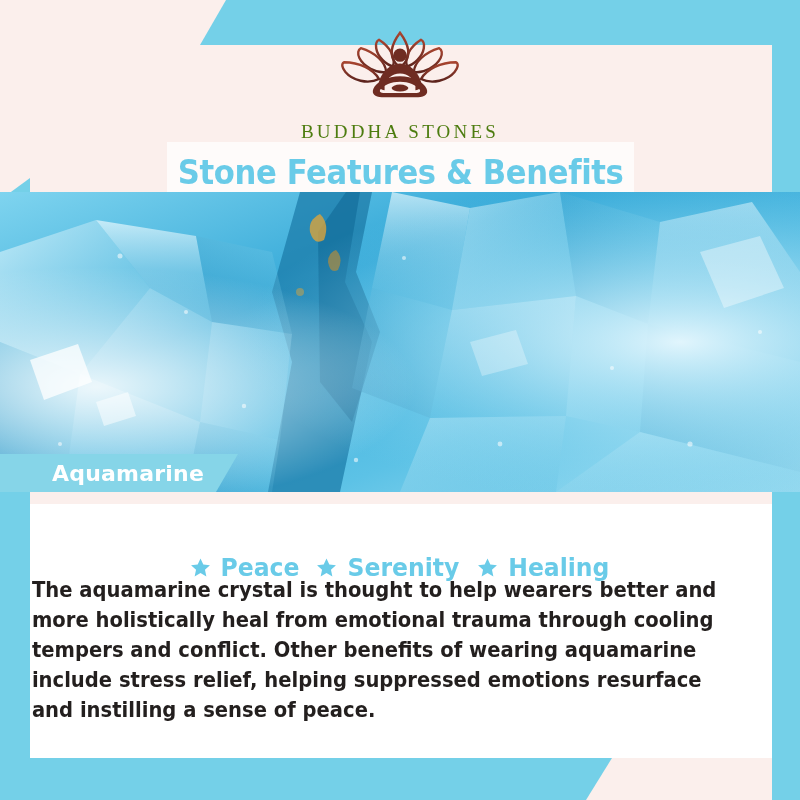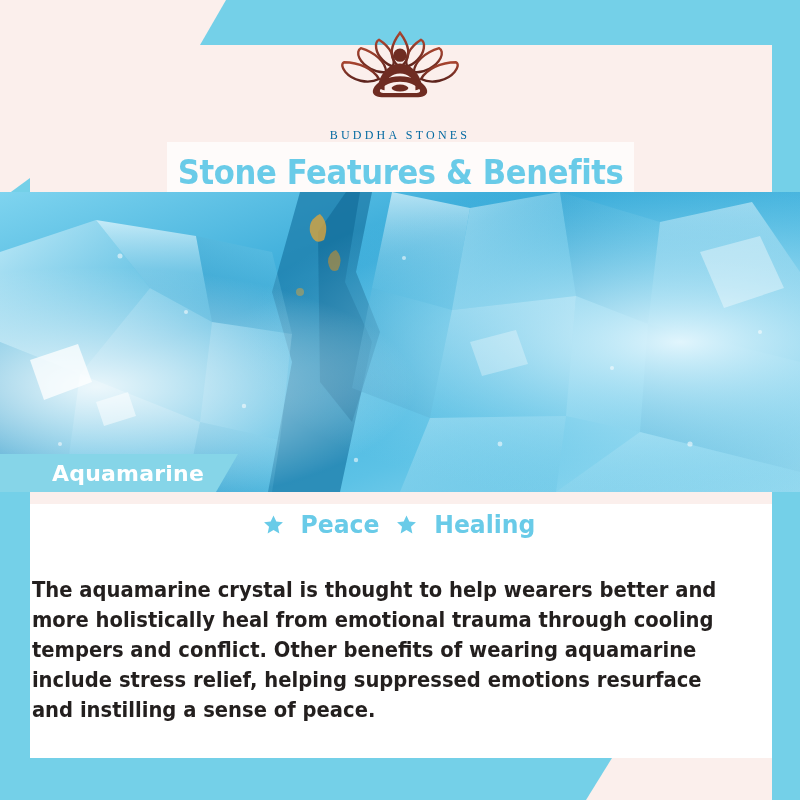--- a/index.html
+++ b/index.html
@@ -76,25 +76,25 @@
     text-align: center;
   }
   .logo-mark {
     display: block;
     margin: 0 auto;
     width: 140px;
     height: 86px;
   }
   .logo-text {
     display: block;
-    margin-top: 20px;
+    margin-top: 13px;
     font-family: "Liberation Serif", serif;
-    font-size: 12px;
+    font-size: 19px;
     letter-spacing: 3.2px;
-    color: #0369a1;
+    color: #4d7c0f;
     text-align: center;
   }
 
   
   .title-plaque {
     position: absolute;
     left: 167px;
     top: 142px;
     width: 467px;
     height: 50px;
@@ -175,21 +175,22 @@
     top: 18px;
     width: 742px;
     display: flex;
     justify-content: center;
     align-items: center;
     gap: 14px;
   }
   .keyword {
     display: flex;
     align-items: center;
-    gap: 14px;
+    gap: 7px;
+    margin-top: 43px;
   }
   .star-icon {
     display: inline-block;
     width: 21px;
     height: 21px;
     color: #69cbe8;
     line-height: 1;
   }
   .keyword-label {
     font-family: "DejaVu Sans", sans-serif;
@@ -367,20 +368,28 @@
             </svg>
         </span>
         <span class="keyword-label">Peace</span>
       </div>
       <div class="keyword">
         <span class="star-icon">
           <svg viewBox="0 0 24 24" width="21" height="21" aria-hidden="true">
               <polygon points="12,1.6 15.2,8.7 22.8,9.5 17.1,14.6 18.7,22.2 12,18.3 5.3,22.2 6.9,14.6 1.2,9.5 8.8,8.7" fill="currentColor"></polygon>
             </svg>
         </span>
+        <span class="keyword-label">Serenity</span>
+      </div>
+      <div class="keyword">
+        <span class="star-icon">
+          <svg viewBox="0 0 24 24" width="21" height="21" aria-hidden="true">
+              <polygon points="12,1.6 15.2,8.7 22.8,9.5 17.1,14.6 18.7,22.2 12,18.3 5.3,22.2 6.9,14.6 1.2,9.5 8.8,8.7" fill="currentColor"></polygon>
+            </svg>
+        </span>
         <span class="keyword-label">Healing</span>
       </div>
     </div>
 
     <p class="body-text">The aquamarine crystal is thought to help wearers better and more holistically heal from emotional trauma through cooling tempers and conflict. Other benefits of wearing aquamarine include stress relief, helping suppressed emotions resurface and instilling a sense of peace.</p>
   </div>
 
 </div>
 
 </body></html>

